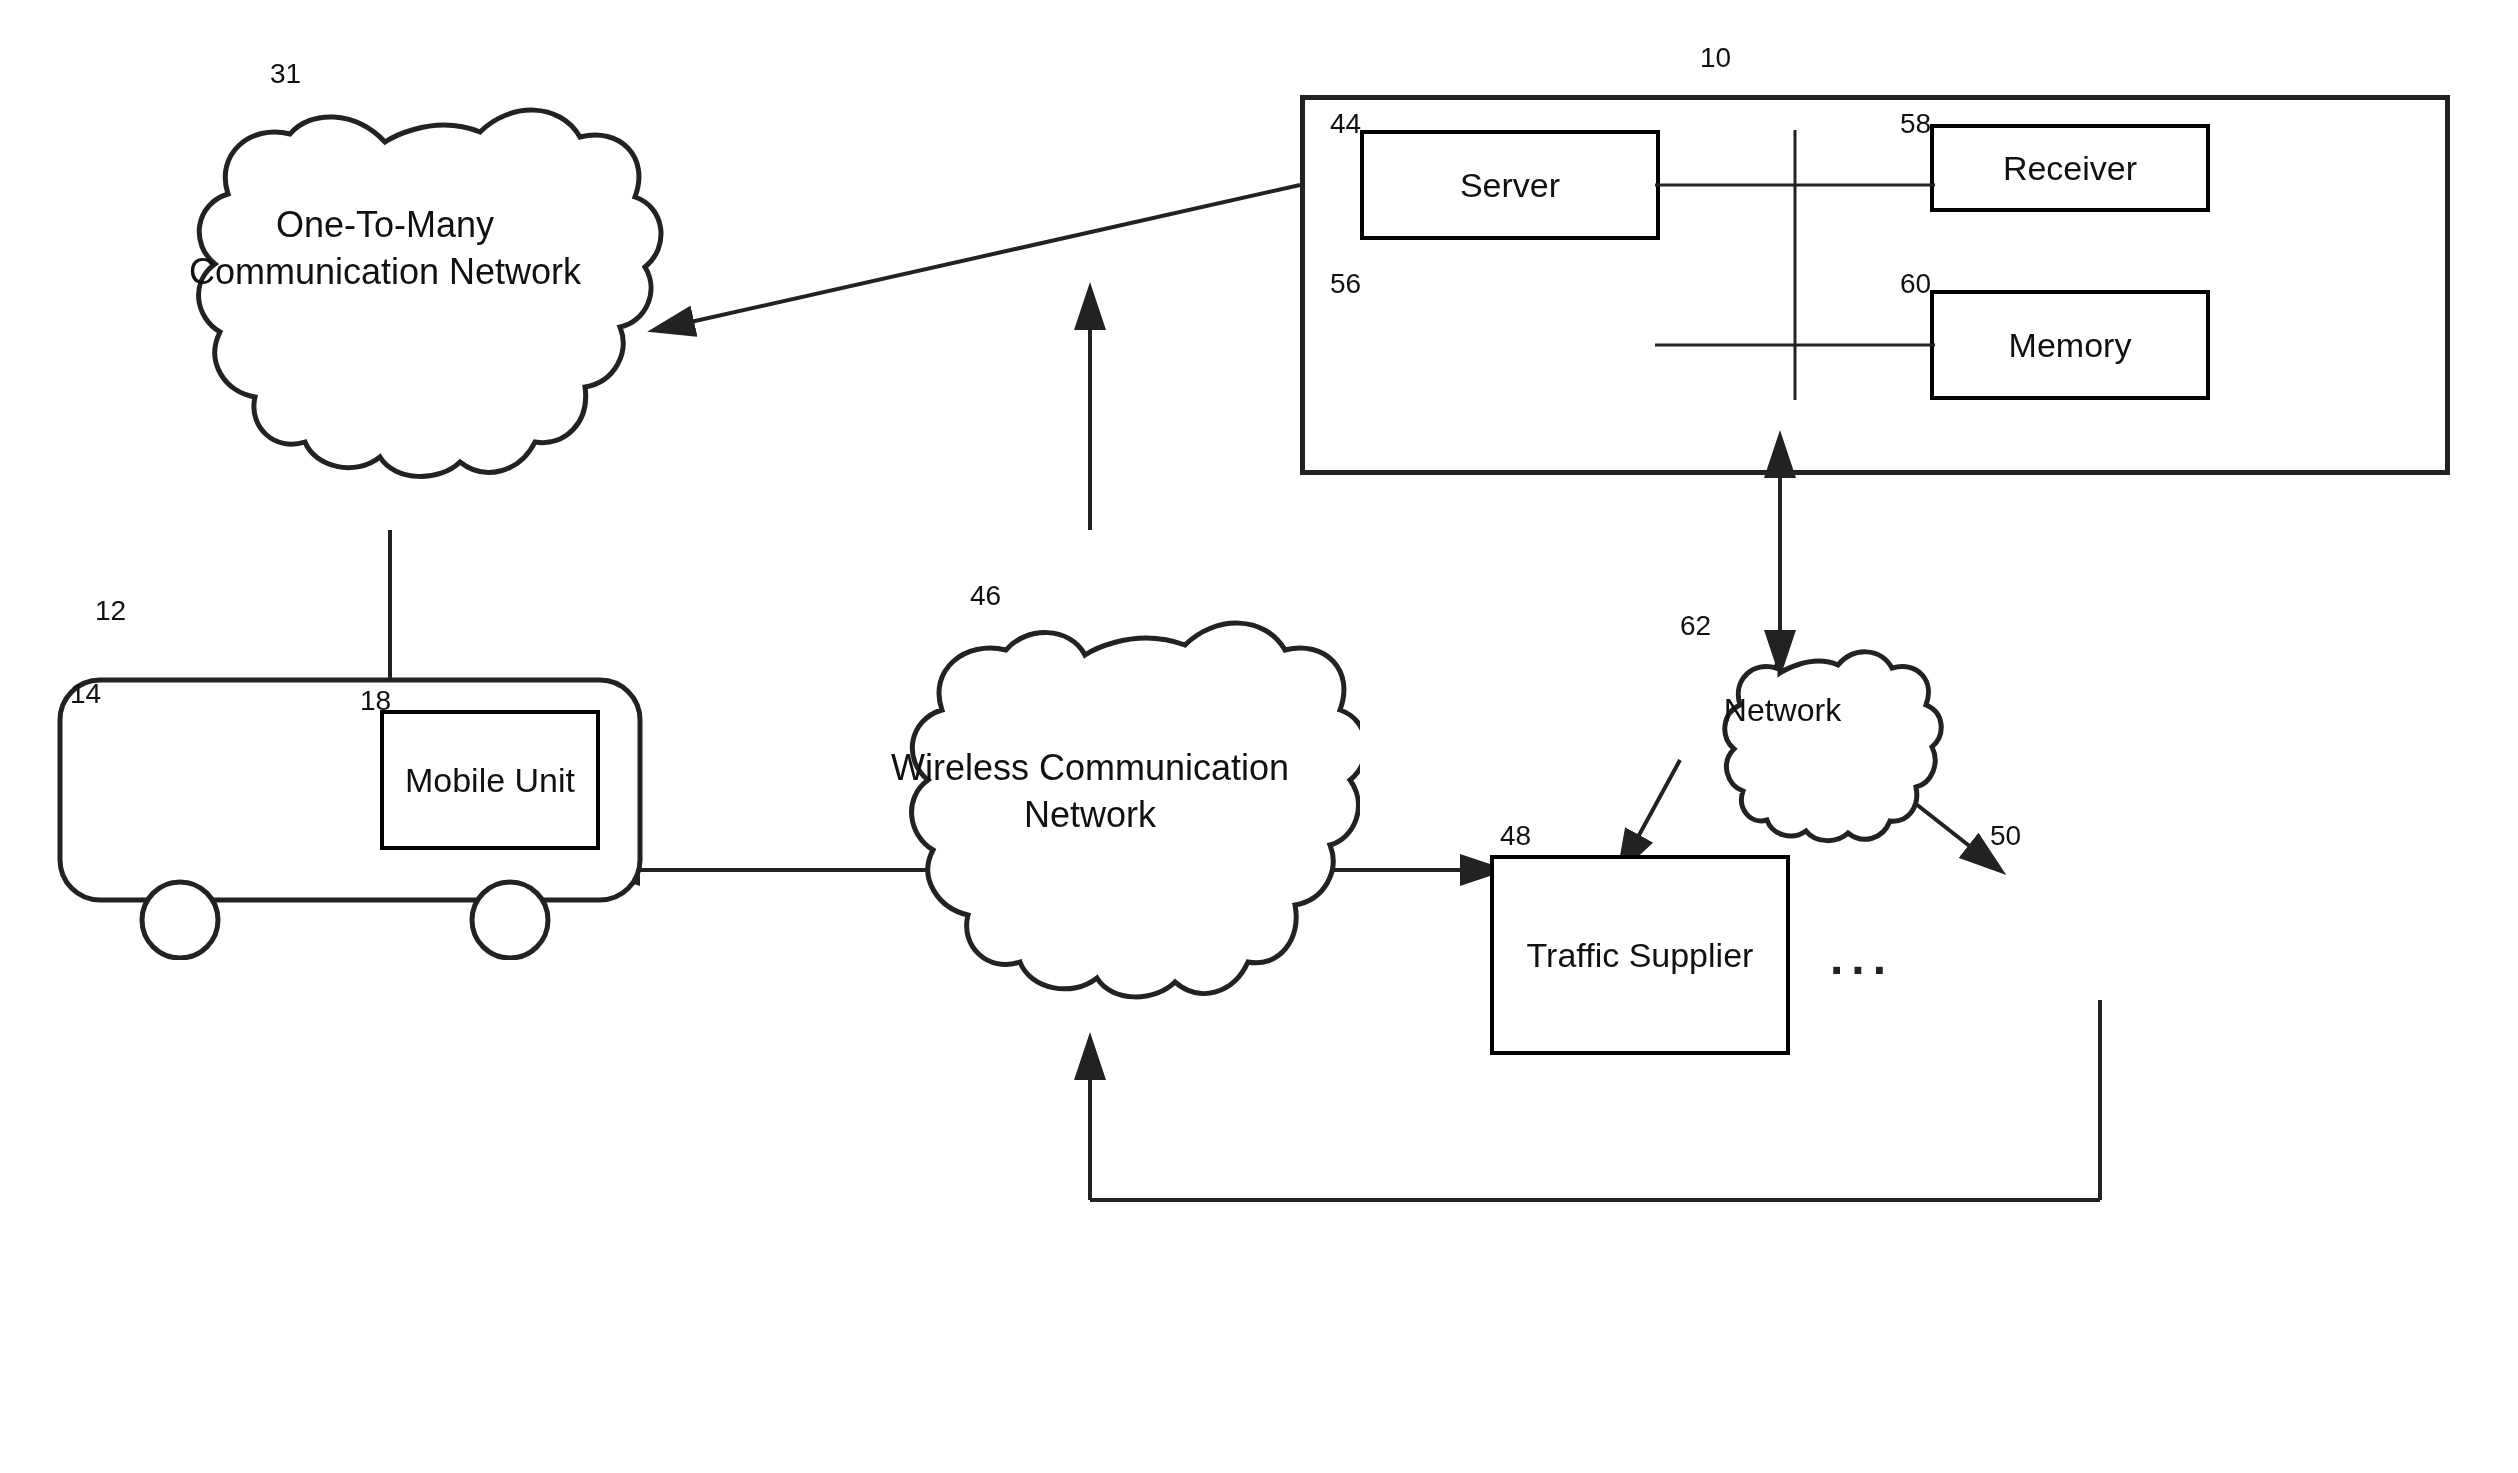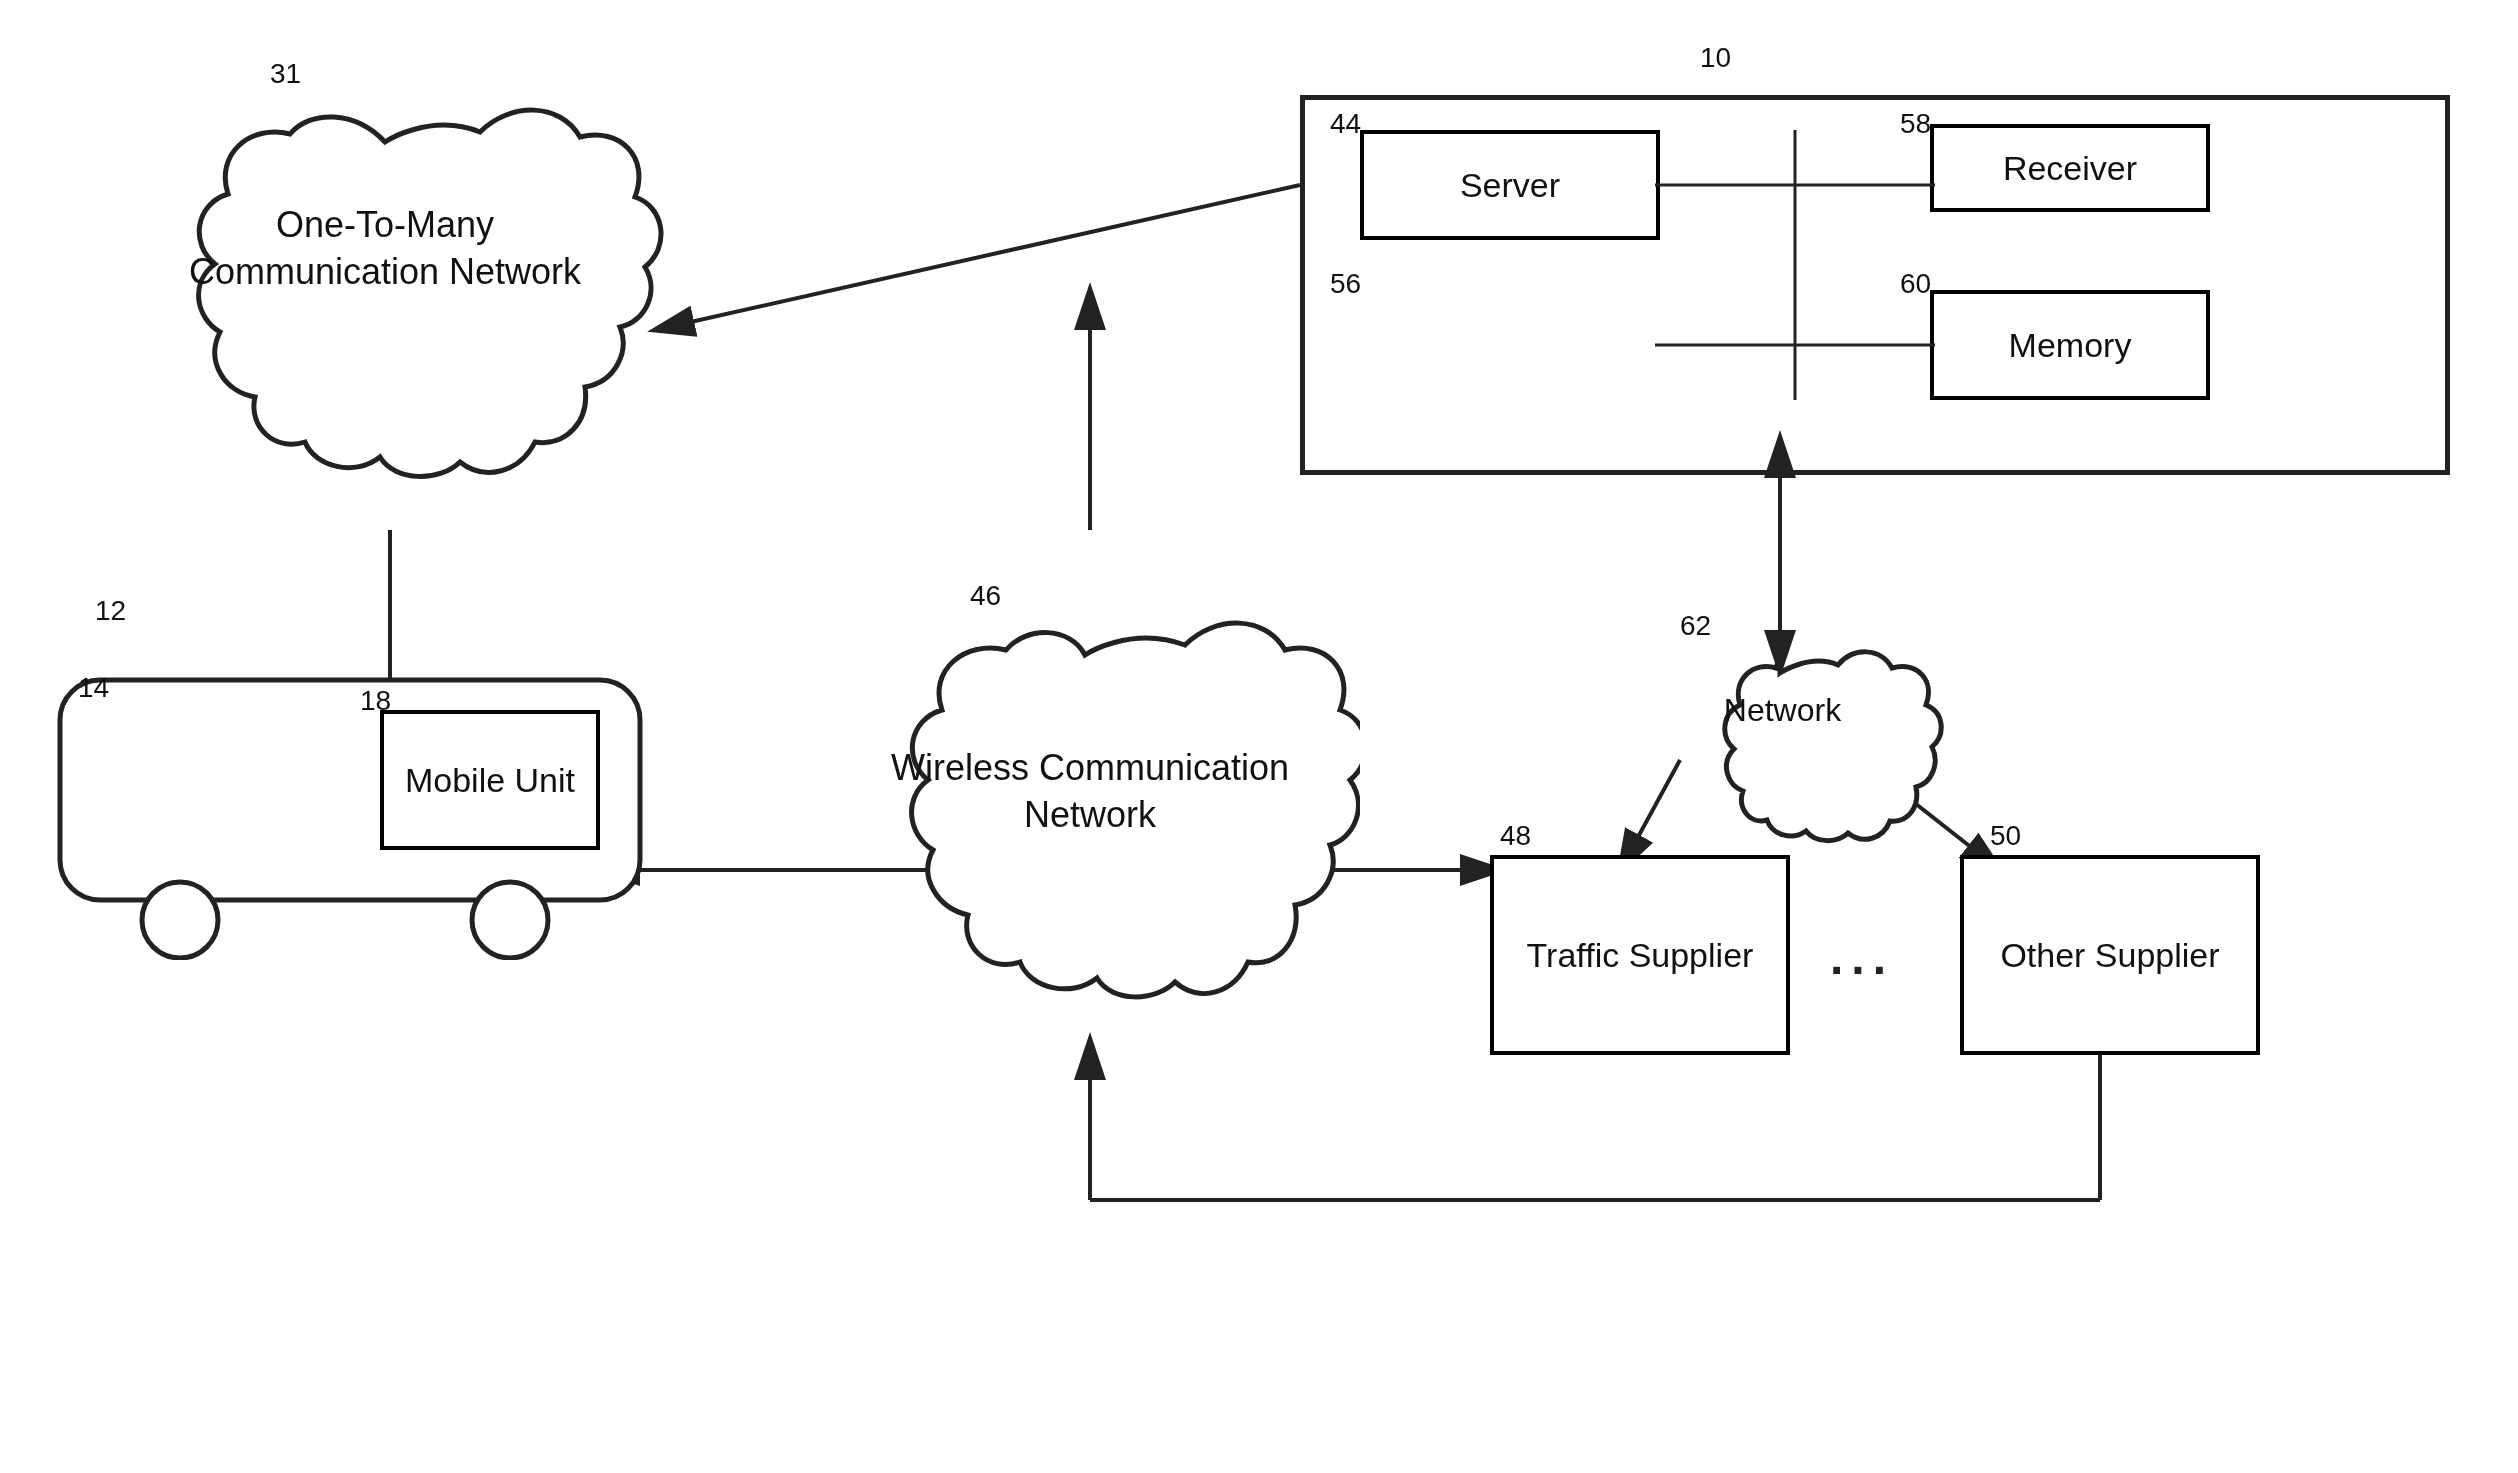--- a/index.html
+++ b/index.html
@@ -191,21 +191,21 @@
     <svg width="600" height="340" viewBox="0 0 600 340">
 
       <rect x="10" y="60" width="580" height="220" rx="40" ry="40" fill="white" stroke="#222" stroke-width="5"></rect>
 
       <circle cx="130" cy="300" r="38" fill="white" stroke="#222" stroke-width="5"></circle>
 
       <circle cx="460" cy="300" r="38" fill="white" stroke="#222" stroke-width="5"></circle>
     </svg>
 
     
-    <span class="ref-num" style="position:absolute; top:52px; left:20px;margin-left:8px;">14</span>
+    <span class="ref-num" style="position:absolute; top:58px; left:20px;">14</span>
 
     
 
     
     <span class="ref-num" style="position:absolute; top:65px; left:310px;">18</span>
 
     
     <div class="box" style="position:absolute; top:90px; left:330px; width:220px; height:140px;">
       <span class="box-label">Mobile
 Unit</span>
@@ -266,18 +266,14 @@
 
   <div class="box" style="top:855px; left:1490px; width:300px; height:200px;">
     <span class="box-label">Traffic
 Supplier</span>
   </div>
 
   <div class="dots" style="position:absolute; top:930px; left:1830px;">...</div>
 
   <span class="ref-num" style="top:820px; left:1990px;">50</span>
 
-  <div class="box" style="top:855px; left:1960px; width:300px; height:200px;">
-    <span class="box-label">Other
-Supplier</span>
-  </div>
 
 </div>
 
 </body></html>

